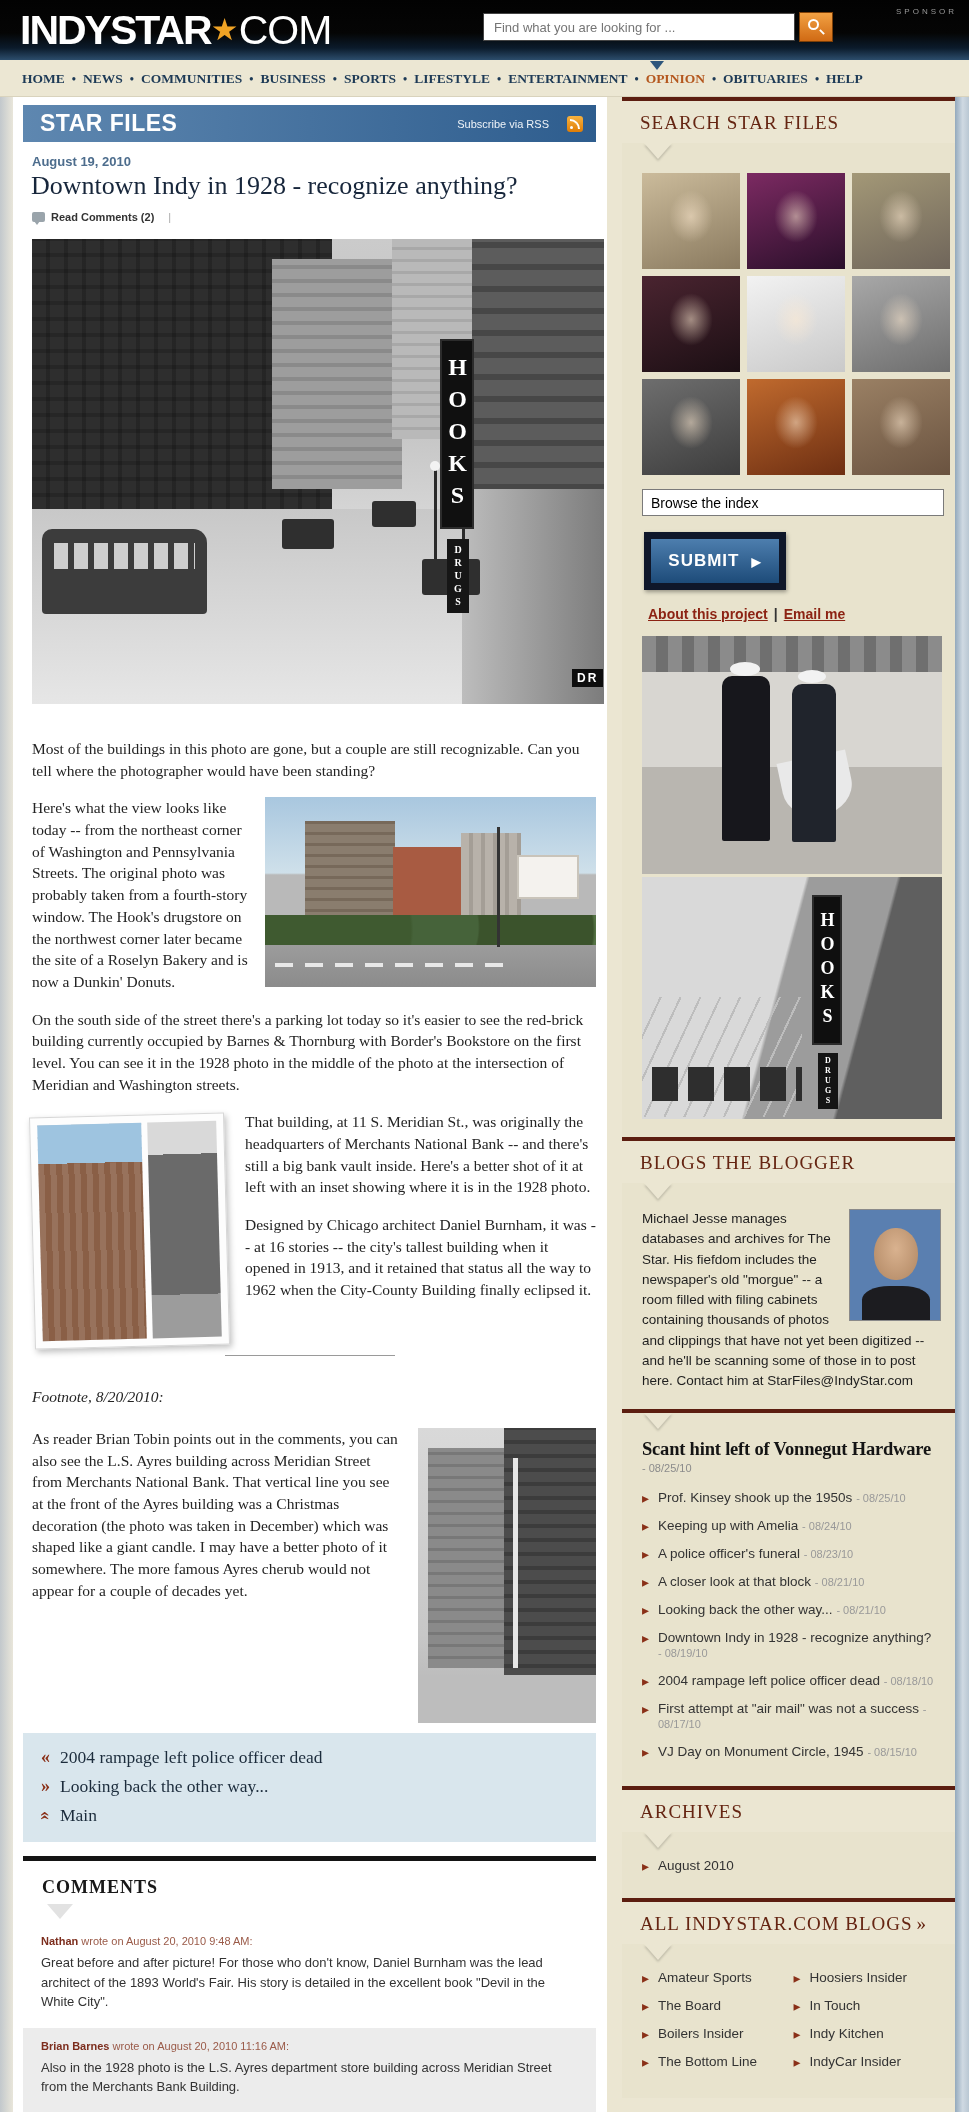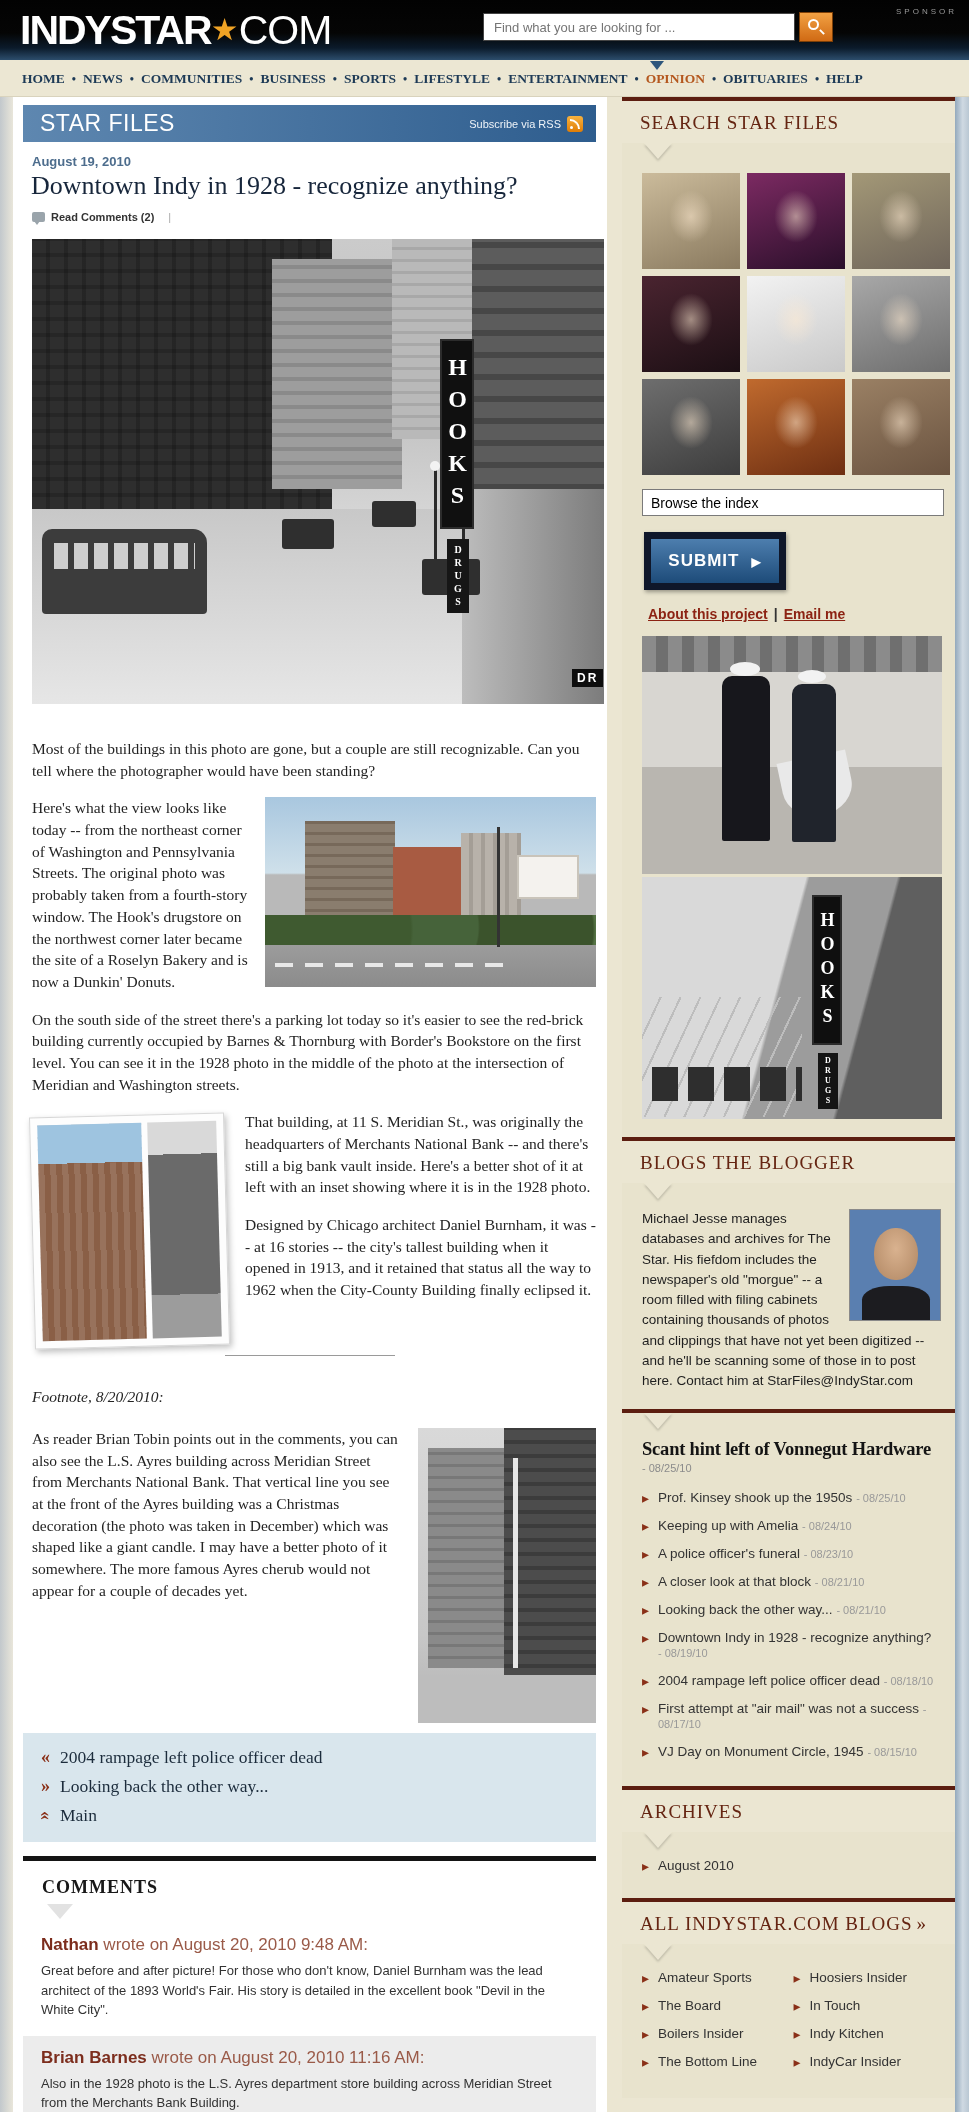--- a/index.html
+++ b/index.html
@@ -27,22 +27,22 @@
   
   .content { position:relative; display:flex; align-items:stretch; }
   .edge { position:absolute; top:0; bottom:0; }
   .edge-left { left:0; width:13px; background:linear-gradient(90deg,#c2c8cc,#e9e6da); }
   .edge-right { right:0; width:14px; background:linear-gradient(90deg,#93a9bc,#cfd9e2 55%,#b9c7d3); }
   .main { width:594px; margin-left:13px; background:#fff; padding:8px 11px 0 10px; }
   .sidebar { width:333px; margin-left:15px; padding-bottom:20px; }
 
   
   .bar { height:37px; background:linear-gradient(90deg,#5e87b0,#2e5d8e); display:flex; align-items:center; justify-content:space-between; padding:0 13px 0 17px; }
-  .bar-title { color:#fff; font-size:23px; font-weight:normal; letter-spacing:0.5px; }
-  .subscribe { display:flex; align-items:center; gap:6px; color:#eef3f8; font-size:11px; cursor:pointer; }
+  .bar-title { color:#fff; font-size:23px; font-weight:bold; letter-spacing:0.5px; }
+  .subscribe { display:flex; align-items:center; gap:18px; color:#eef3f8; font-size:11px; cursor:pointer; }
   .rss-icon { width:16px; height:16px; border-radius:3px; background:linear-gradient(#f7b23f,#e07d05); position:relative; }
   .rss-icon::before { content:""; position:absolute; left:3px; bottom:3px; width:3px; height:3px; border-radius:50%; background:#fff; }
   .rss-icon::after { content:""; position:absolute; left:3px; bottom:3px; width:8px; height:8px; border:2px solid #fff; border-left:none; border-bottom:none; border-radius:0 100% 0 0; }
 
   
   .date { margin:12px 0 2px 9px; font-size:13px; font-weight:bold; color:#4d6d8d; }
   .title { margin:2px 0 10px 8px; font-family:"Liberation Serif",serif; font-weight:normal; font-size:26px; color:#17263b; }
   .meta { margin:0 0 16px 9px; display:flex; align-items:center; gap:6px; font-size:11px; font-weight:bold; color:#333; }
   .bubble-icon { width:13px; height:10px; background:#9aa4ab; border-radius:2px; position:relative; }
   .bubble-icon::after { content:""; position:absolute; left:2px; bottom:-3px; border-left:3px solid transparent; border-right:3px solid transparent; border-top:4px solid #9aa4ab; }
@@ -110,21 +110,21 @@
   .ic-prev::before { content:"\00AB"; }
   .ic-next::before { content:"\00BB"; }
   .ic-up { display:inline-block; transform:rotate(90deg); }
   .ic-up::before { content:"\00AB"; }
   .pn-link { cursor:pointer; }
 
   .rule-black { height:5px; background:#151515; margin:14px 0 0; }
   .comments-h { font-family:"Liberation Serif",serif; font-size:18px; letter-spacing:1px; color:#181818; margin:16px 0 0 19px; }
   .notch-main { width:0; height:0; border-left:13px solid transparent; border-right:13px solid transparent; border-top:15px solid #e2e2e2; margin:6px 0 4px 24px; }
   .comment { padding:12px 18px 16px; }
-  .comment .head { font-size:17px; color:#9a5a48; }
+  .comment .head { font-size:11px; color:#9a5a48; }
   .comment .author { font-weight:bold; color:#7c2d1d; }
   .comment .body { font-size:13px; color:#333; line-height:1.5; margin-top:6px; }
   .comment.alt { background:#ececec; }
 
   
   .side-rule { height:4px; background:#5c1e10; }
   .side-h { font-family:"Liberation Serif",serif; font-size:19px; font-weight:normal; letter-spacing:1px; color:#652512; padding:11px 0 9px 18px; }
   .side-h .arr { margin-left:4px; }
   .side-box { background:#e8e3cd; position:relative; }
   .notch { position:absolute; top:0; left:22px; width:0; height:0; border-left:14px solid transparent; border-right:14px solid transparent; border-top:16px solid #ebe6d2; filter:drop-shadow(0 2px 1px rgba(0,0,0,.18)); }

